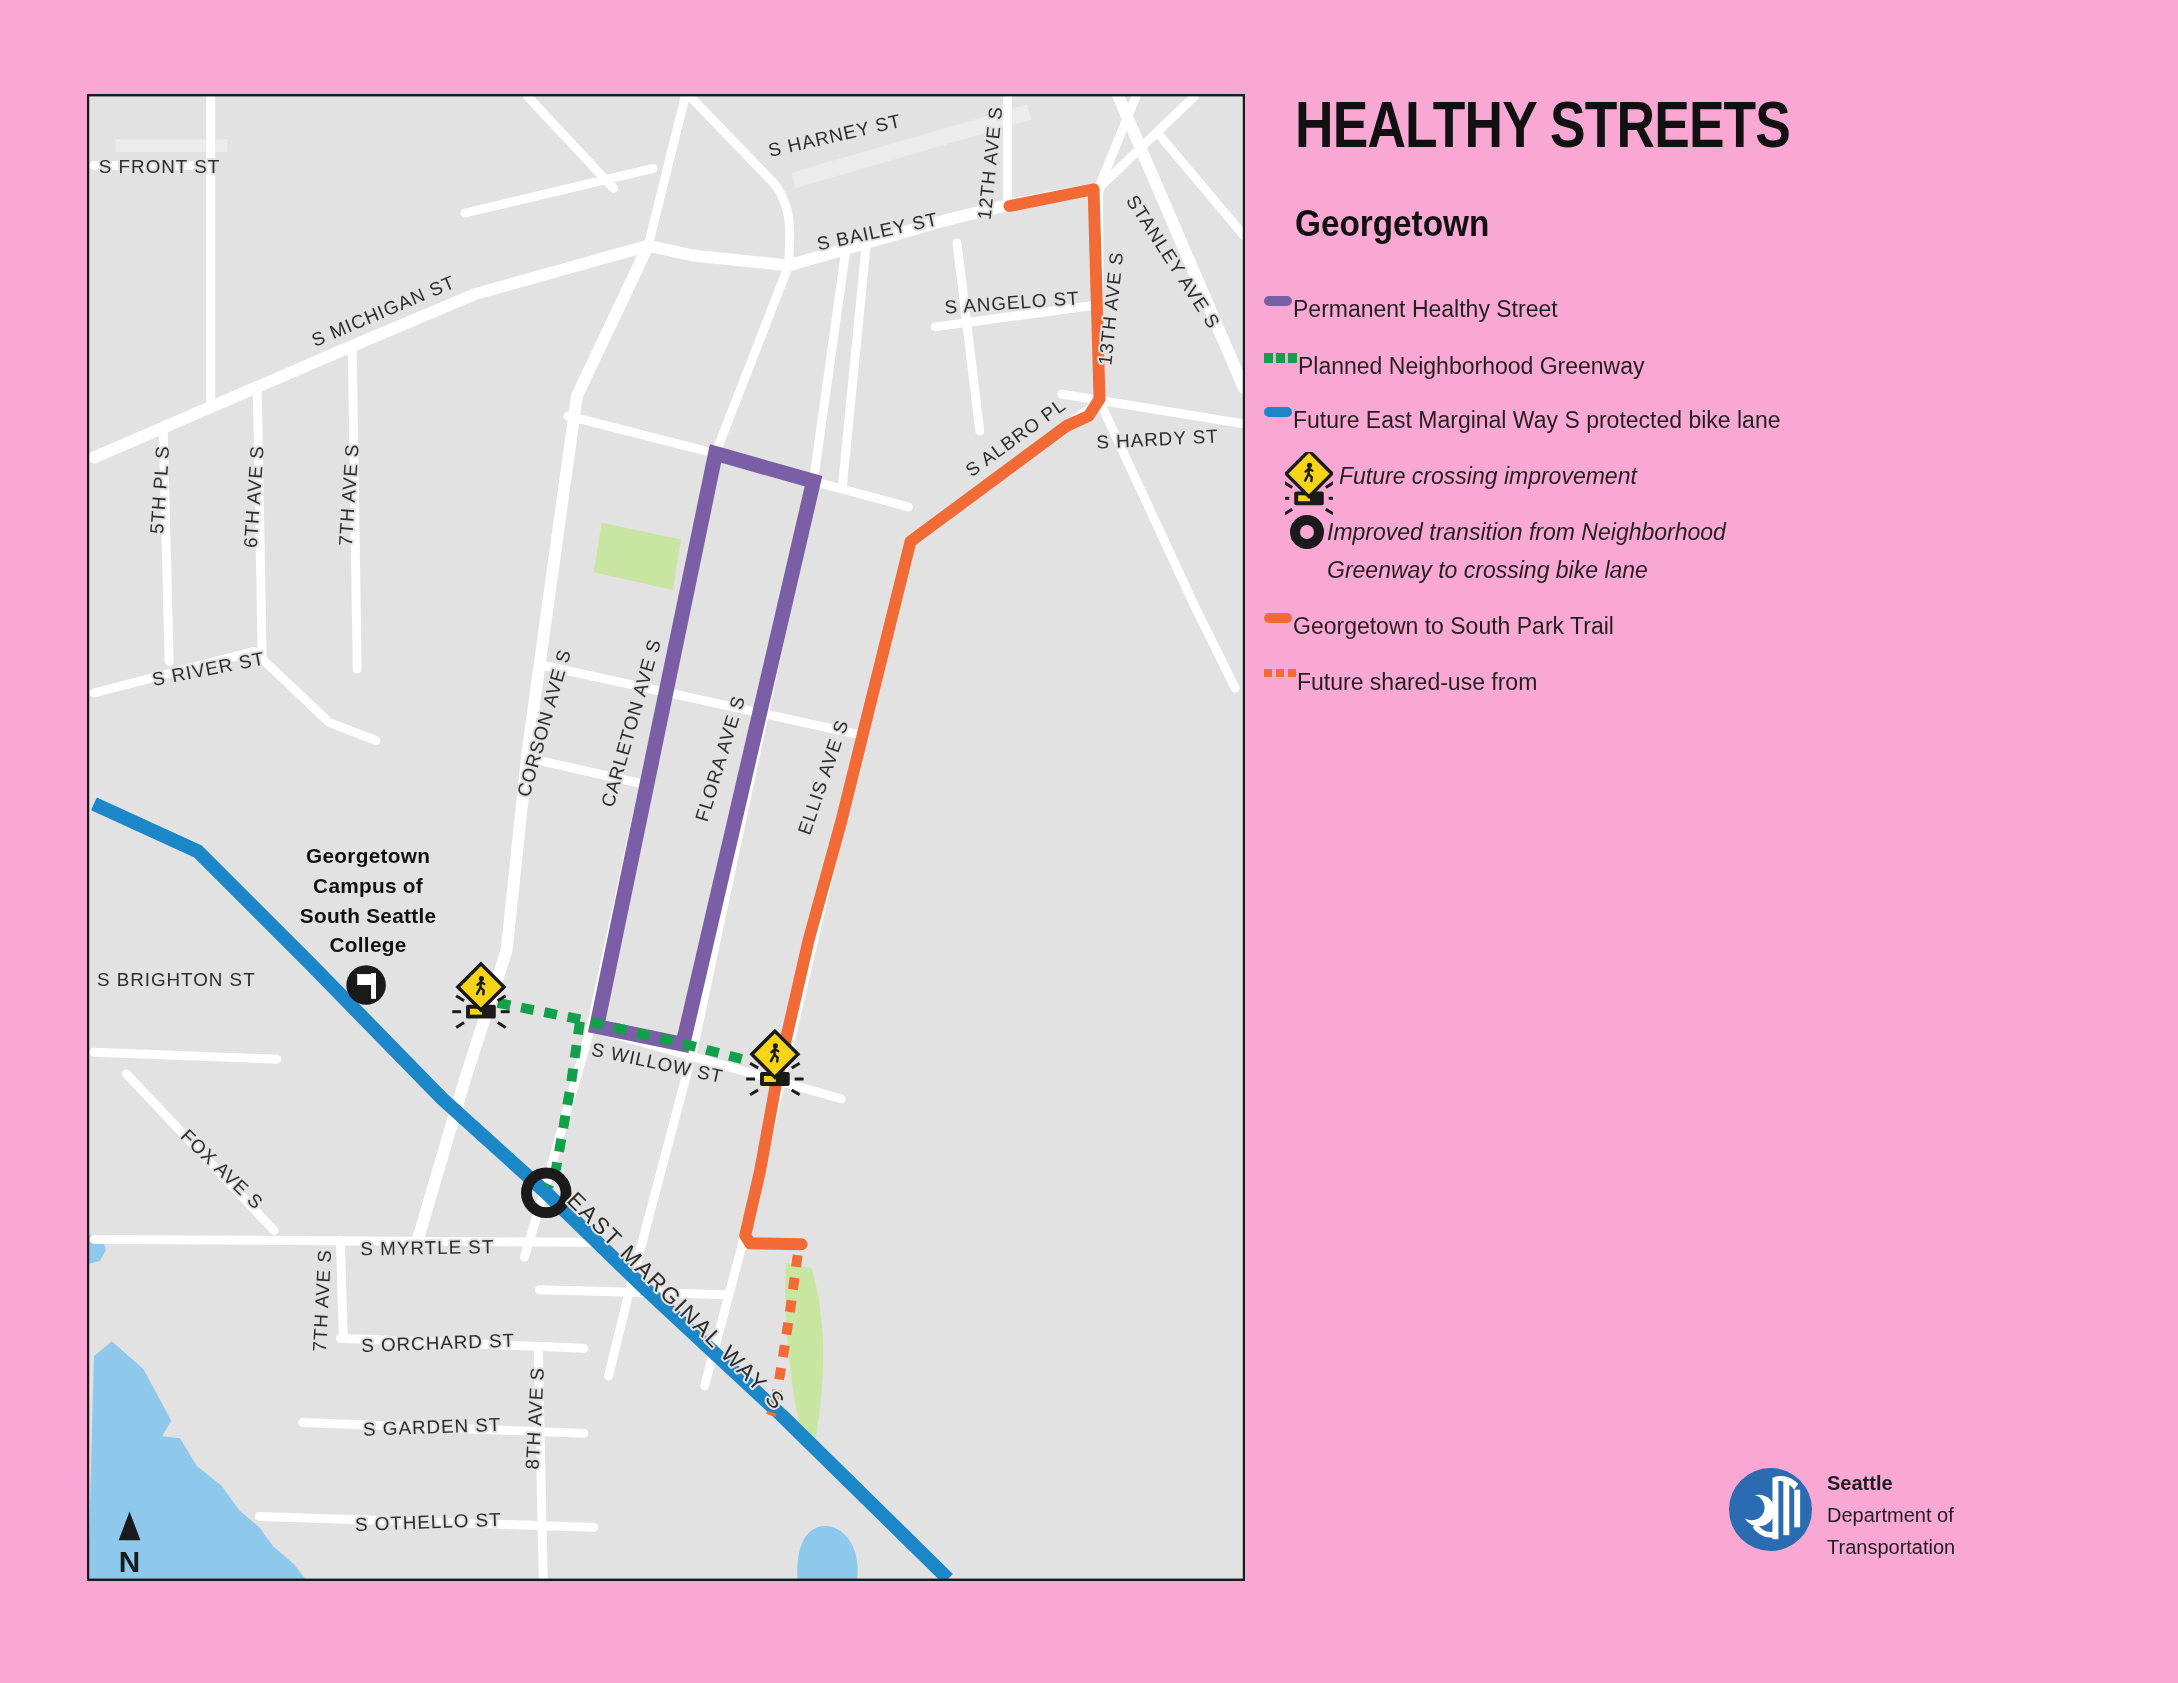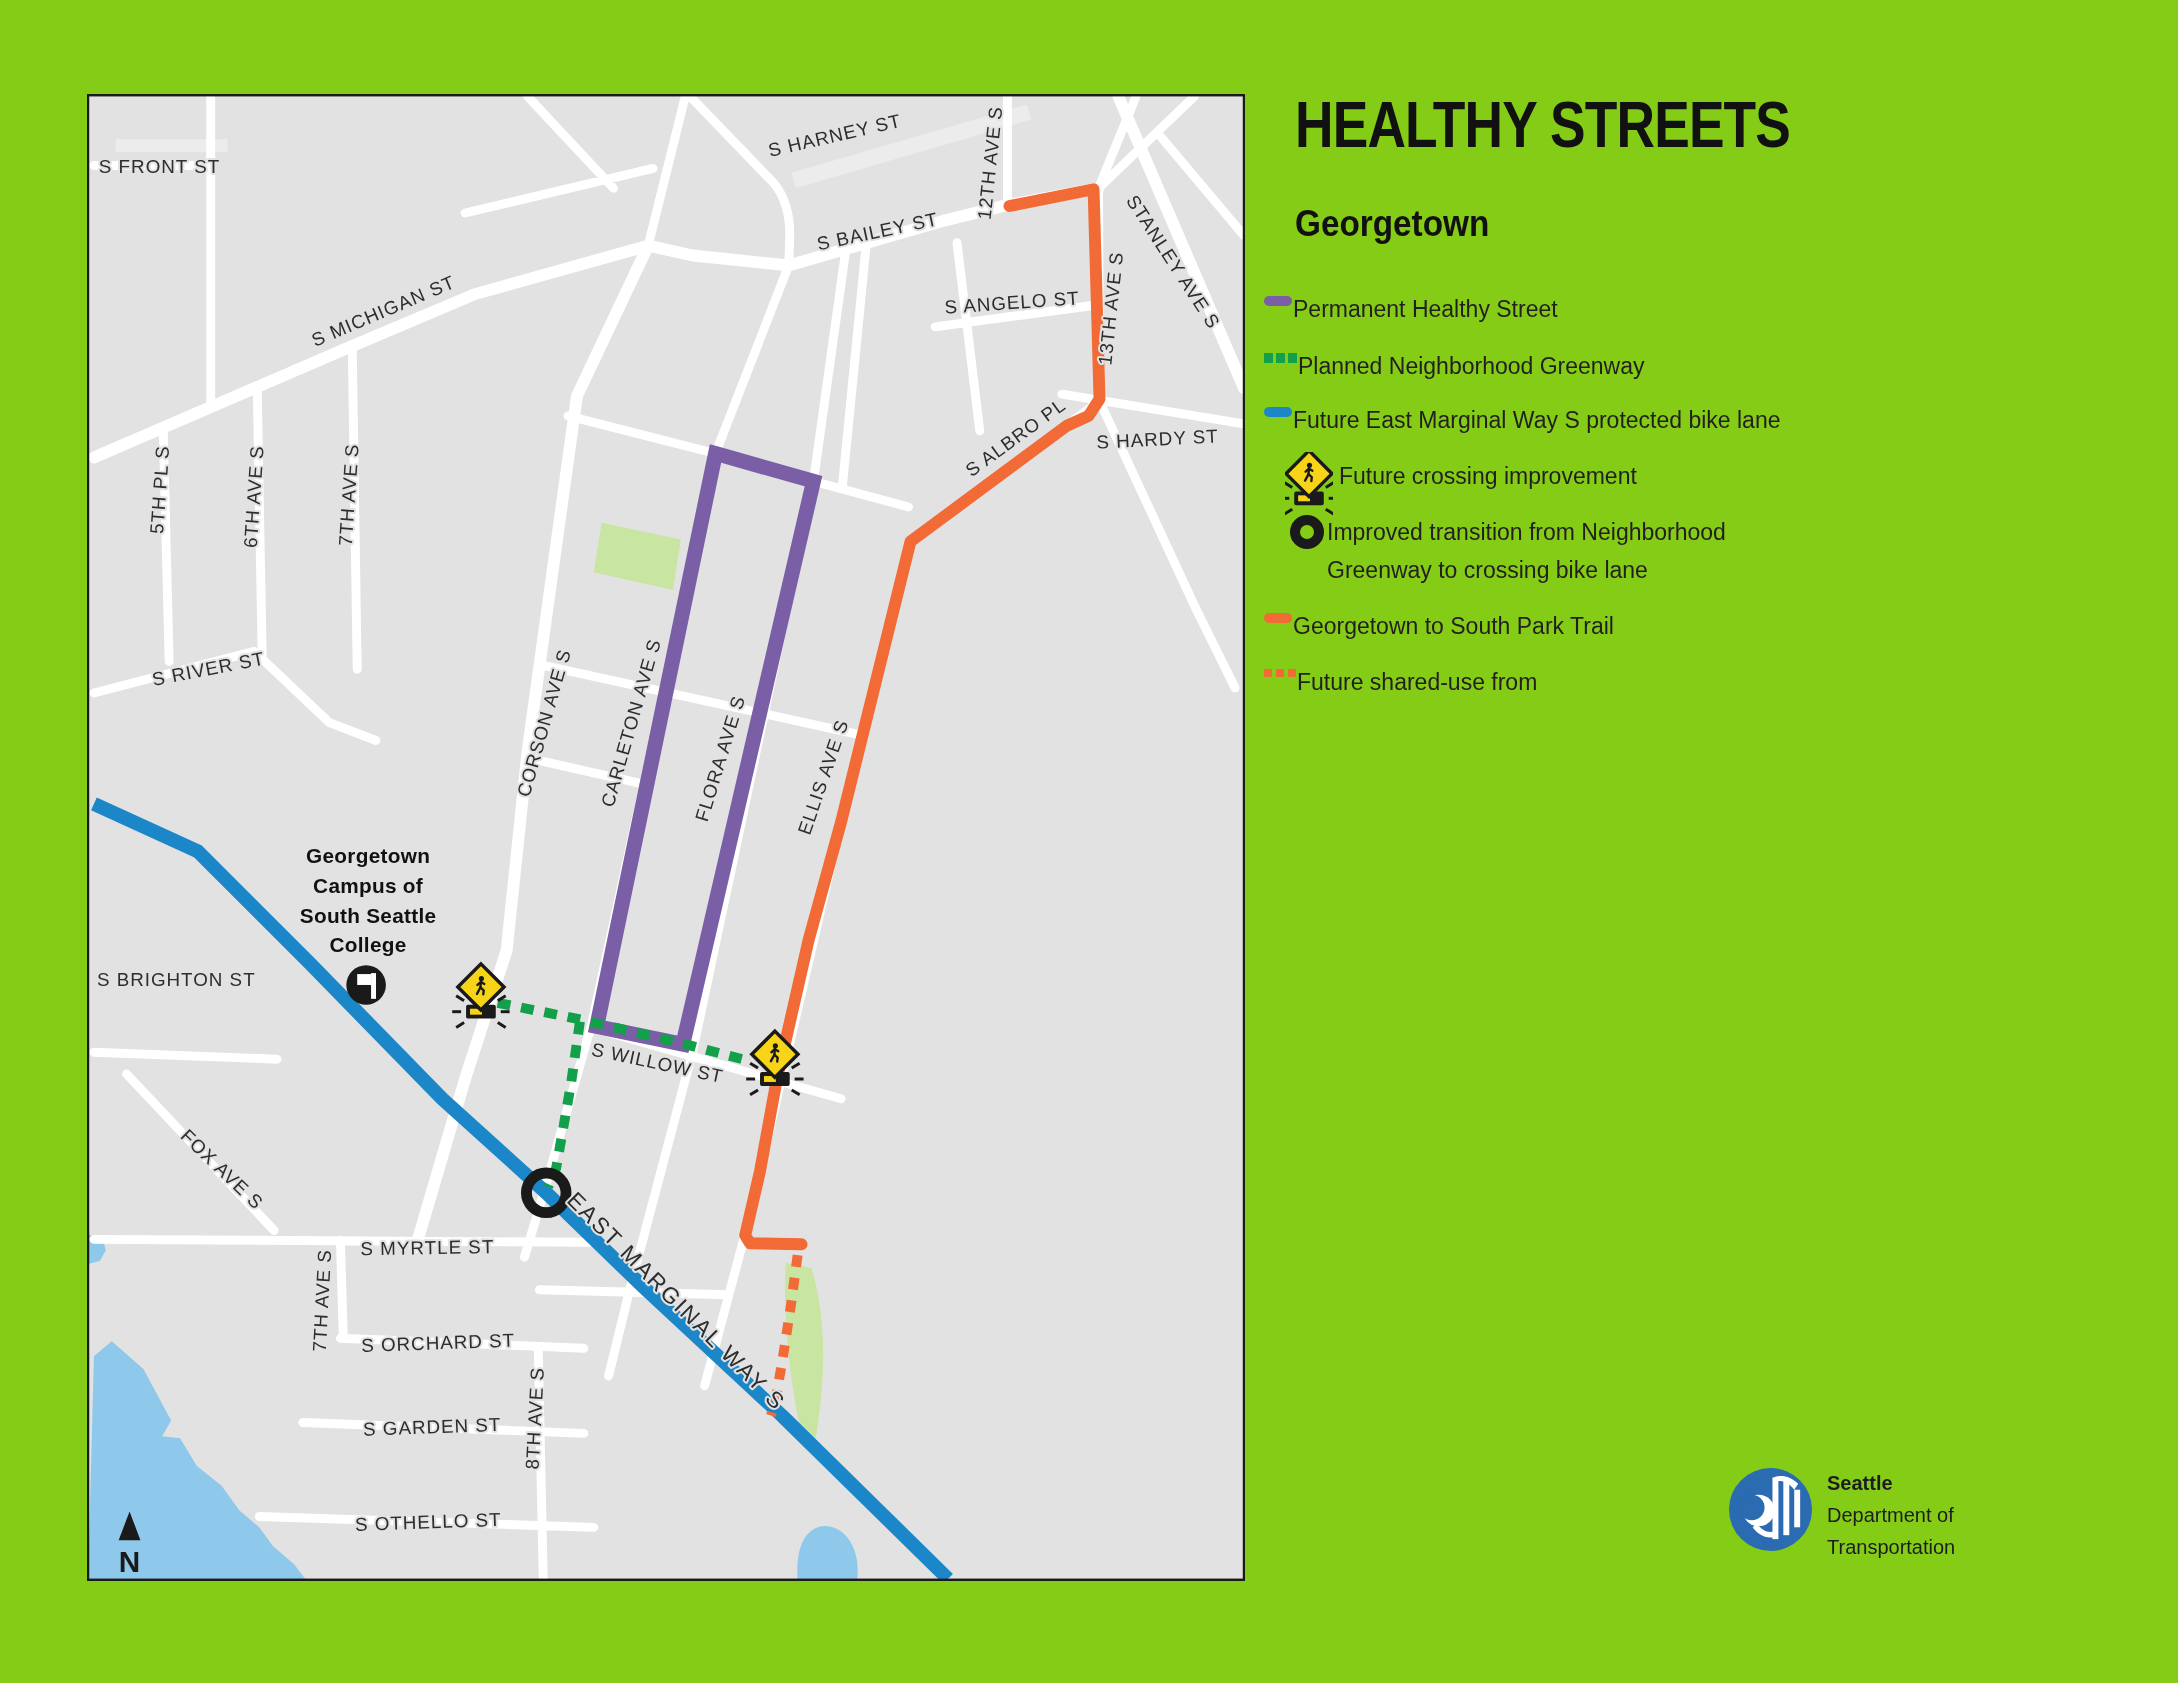--- a/index.html
+++ b/index.html
@@ -1,16 +1,16 @@
 <!DOCTYPE html>
 <html><head>
 <meta charset="utf-8">
 <style>
   html,body { margin:0; padding:0; background:#ffffff; }
-  .stage { position:relative; width:2178px; height:1683px; background:#84cc16;
+  .stage { position:relative; width:2178px; height:1683px; background:#f9a8d4;
            font-family:"Liberation Sans", sans-serif; overflow:hidden; }
 
   
   .map-svg { position:absolute; left:87px; top:94px; }
   .lbl { font-family:"Liberation Sans", sans-serif; font-size:19px; fill:#2d2d2d;
          letter-spacing:1px; paint-order:stroke; stroke:#e2e2e2; stroke-width:4px;
          stroke-linejoin:round; }
   .lbl-big { font-size:23px; letter-spacing:2px; }
   .lbl-poi { font-size:21px; font-weight:bold; letter-spacing:0.3px; text-anchor:middle;
              paint-order:stroke; stroke:#e2e2e2; stroke-width:4px; fill:#111; }
@@ -23,21 +23,21 @@
            white-space:nowrap; }
   .subtitle { position:absolute; left:1295px; top:203px; font-size:37px; font-weight:bold;
            color:#111; transform:scaleX(0.9); transform-origin:left top; white-space:nowrap; }
   .lrow { position:absolute; left:1264px; display:flex; align-items:flex-start; gap:1px;
           color:#231f20; font-size:23px; white-space:nowrap; }
   .sw-line { width:28px; height:10px; border-radius:5px; flex:0 0 auto; }
   .sw-dash { display:flex; gap:3px; flex:0 0 auto; }
   .sw-dash span { width:9px; height:10px; display:block; }
   .sw-dots { display:flex; gap:4px; flex:0 0 auto; }
   .sw-dots span { width:8px; height:8px; display:block; }
-  .lrow.icon-row { align-items:flex-start; }
+  .lrow.icon-row { align-items:flex-start;font-style:italic; }
   .two-line { line-height:38px; }
 
   
   .logo { position:absolute; left:1728px; top:1467px; display:flex; gap:14px; align-items:flex-start; }
   .logo-text { color:#1d1d21; font-size:20px; line-height:32px; }
   .logo-text .bold { font-weight:bold; }
 </style>
 </head>
 <body>
 

